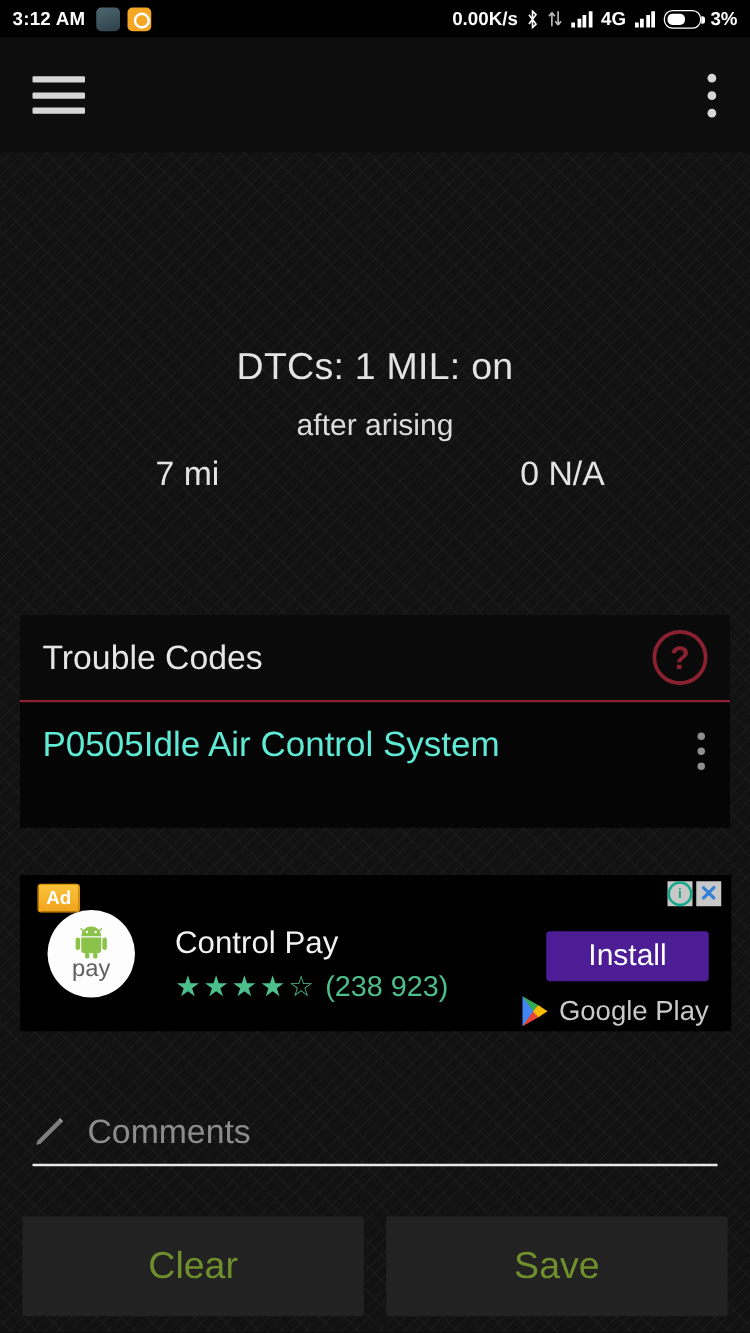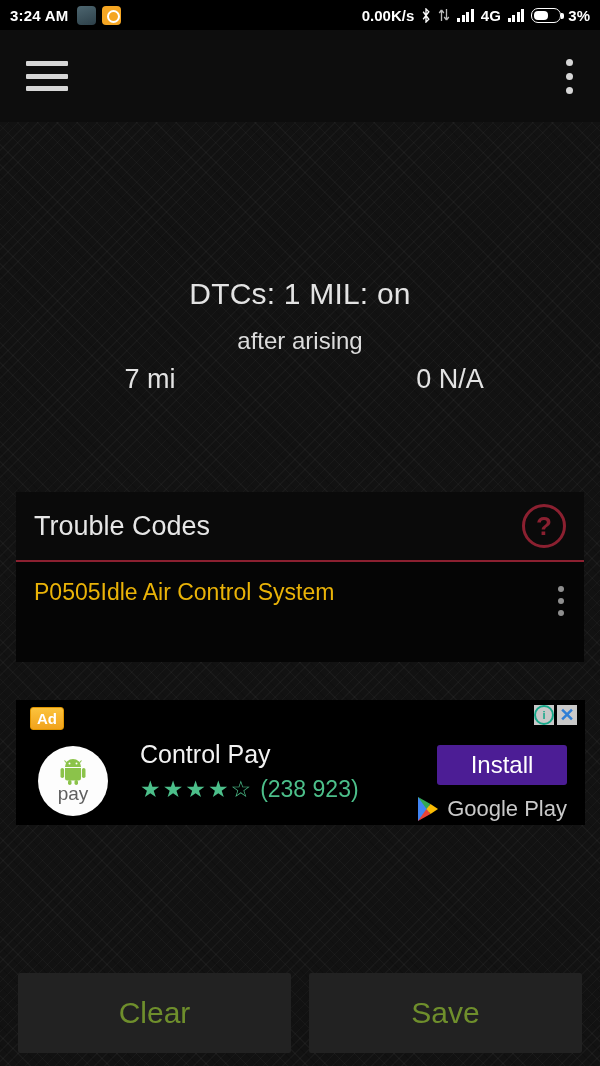--- a/index.html
+++ b/index.html
@@ -78,42 +78,42 @@
     height:70px; display:flex; align-items:center; padding:0 18px;
     border-bottom:2px solid #8b2030; background:#0a0a0a;
   }
   .codes-head .t { font-size:27px; color:#e6e6e6; }
   .help-icon {
     margin-left:auto; width:44px; height:44px; border-radius:50%;
     border:3px solid #8b2030; color:#8b2030; font-size:26px; font-weight:bold;
     display:flex; align-items:center; justify-content:center; cursor:pointer;
   }
   .code-row { display:flex; padding:14px 18px 20px; background:#050505; min-height:100px; }
-  .code-row .txt { font-size:23px; color:#eab308; line-height:1.42; max-width:470px; }
+  .code-row .txt { font-size:28px; color:#5eead4; line-height:1.42; max-width:470px; }
   .code-row .kebab2 { margin-left:auto; padding-top:10px; width:8px; display:flex; flex-direction:column; gap:6px; }
   .code-row .kebab2 i { width:6px; height:6px; border-radius:50%; background:#8f8f8f; display:block; }
 
   
   #ad { position:absolute; left:16px; top:578px; width:569px; height:125px; background:#000; }
   .ad-badge {
     position:absolute; left:14px; top:7px;
     background:linear-gradient(180deg,#fcc33c,#f1a31c);
     color:#fff; font-size:15px; font-weight:bold; line-height:1;
     padding:3px 6px; border-radius:3px; border:1px solid #e09500;
   }
   .ad-ctrl { position:absolute; right:8px; top:5px; display:flex; gap:3px; }
   .ad-ctrl span {
     width:20px; height:20px; background:#c8c8c8; display:flex;
     align-items:center; justify-content:center; cursor:pointer;
   }
   .ad-info-glyph { width:15px; height:15px; border-radius:50%; border:2px solid #17a88a;
     color:#17a88a; font-size:11px; font-weight:bold; display:flex; align-items:center; justify-content:center; }
   .ad-x { color:#2f7fd6; font-size:18px; font-weight:bold; line-height:1; }
   .ad-logo {
-    position:absolute; left:22px; top:46px; width:70px; height:70px; border-radius:50%;
+    position:absolute; left:22px; top:28px; width:70px; height:70px; border-radius:50%;
     background:#fdfdfd; display:flex; flex-direction:column; align-items:center; justify-content:center; gap:1px;
   }
   .ad-logo .pay { font-size:19px; color:#5f5f5f; line-height:.85; }
   .ad-title { position:absolute; left:124px; top:40px; font-size:25px; color:#f2f2f2; }
   .ad-rating { position:absolute; left:124px; top:76px; display:flex; align-items:center; gap:2px; color:#4cbf8a; font-size:23px; }
   .ad-rating .cnt { margin-left:7px; font-size:23px; }
   .ad-install {
     position:absolute; right:18px; top:45px; width:130px; height:40px; border-radius:3px;
     background:#4c1d95; color:#fff; font-size:24px; display:flex; align-items:center; justify-content:center; cursor:pointer;
   }
@@ -133,21 +133,21 @@
     color:#6f8f2c; font-size:30px; font-family:"Liberation Sans", sans-serif; cursor:pointer;
     display:flex; align-items:center; justify-content:center;
   }
 </style>
 </head>
 <body>
 
 <div id="screen">
 
   <div id="statusbar">
-    <span class="clock">3:24 AM</span>
+    <span class="clock">3:12 AM</span>
     <span class="sb-appicons">
       <span class="sb-appicon a"></span>
       <span class="sb-appicon b"></span>
     </span>
     <span class="sb-right">
       <span class="sb-speed">0.00K/s</span>
       <svg class="bt" viewBox="0 0 10 16">
         <path d="M2 4 L8 12 L5 15 L5 1 L8 4 L2 12" fill="none" stroke="#fff" stroke-width="1.4"></path>
       </svg>
       <svg class="updown" viewBox="0 0 12 14">
@@ -251,20 +251,30 @@
           <path d="M2 1 L16 13 L2 25 z" fill="none"></path>
           <path d="M2 1 L13 9.5 L16 13 L2 25 z" fill="none"></path>
           <path d="M2 1 L14.5 8 L10.5 13 z" fill="#34a853"></path>
           <path d="M2 25 L14.5 18 L10.5 13 z" fill="#ea4335"></path>
           <path d="M14.5 8 L22 13 L14.5 18 L10.5 13 z" fill="#fbbc04"></path>
         </svg>
         <span class="lbl">Google Play</span>
       </span>
     </div>
 
+    <div id="comments">
+      <div class="cm-row">
+        <svg width="28" height="28" viewBox="0 0 28 28">
+          <path d="M3 24 L6.5 23 L24 5.5 L21.5 3 L4 20.5 z" fill="#7d7d7d"></path>
+          <path d="M21.5 3 L24 5.5" stroke="#9a9a9a" stroke-width="1.5"></path>
+        </svg>
+        <span class="cm-ph">Comments</span>
+      </div>
+      <div class="cm-line"></div>
+    </div>
 
     <div id="btns">
       <button class="btn">Clear</button>
       <button class="btn">Save</button>
     </div>
 
   </div>
 </div>
 
 </body></html>

